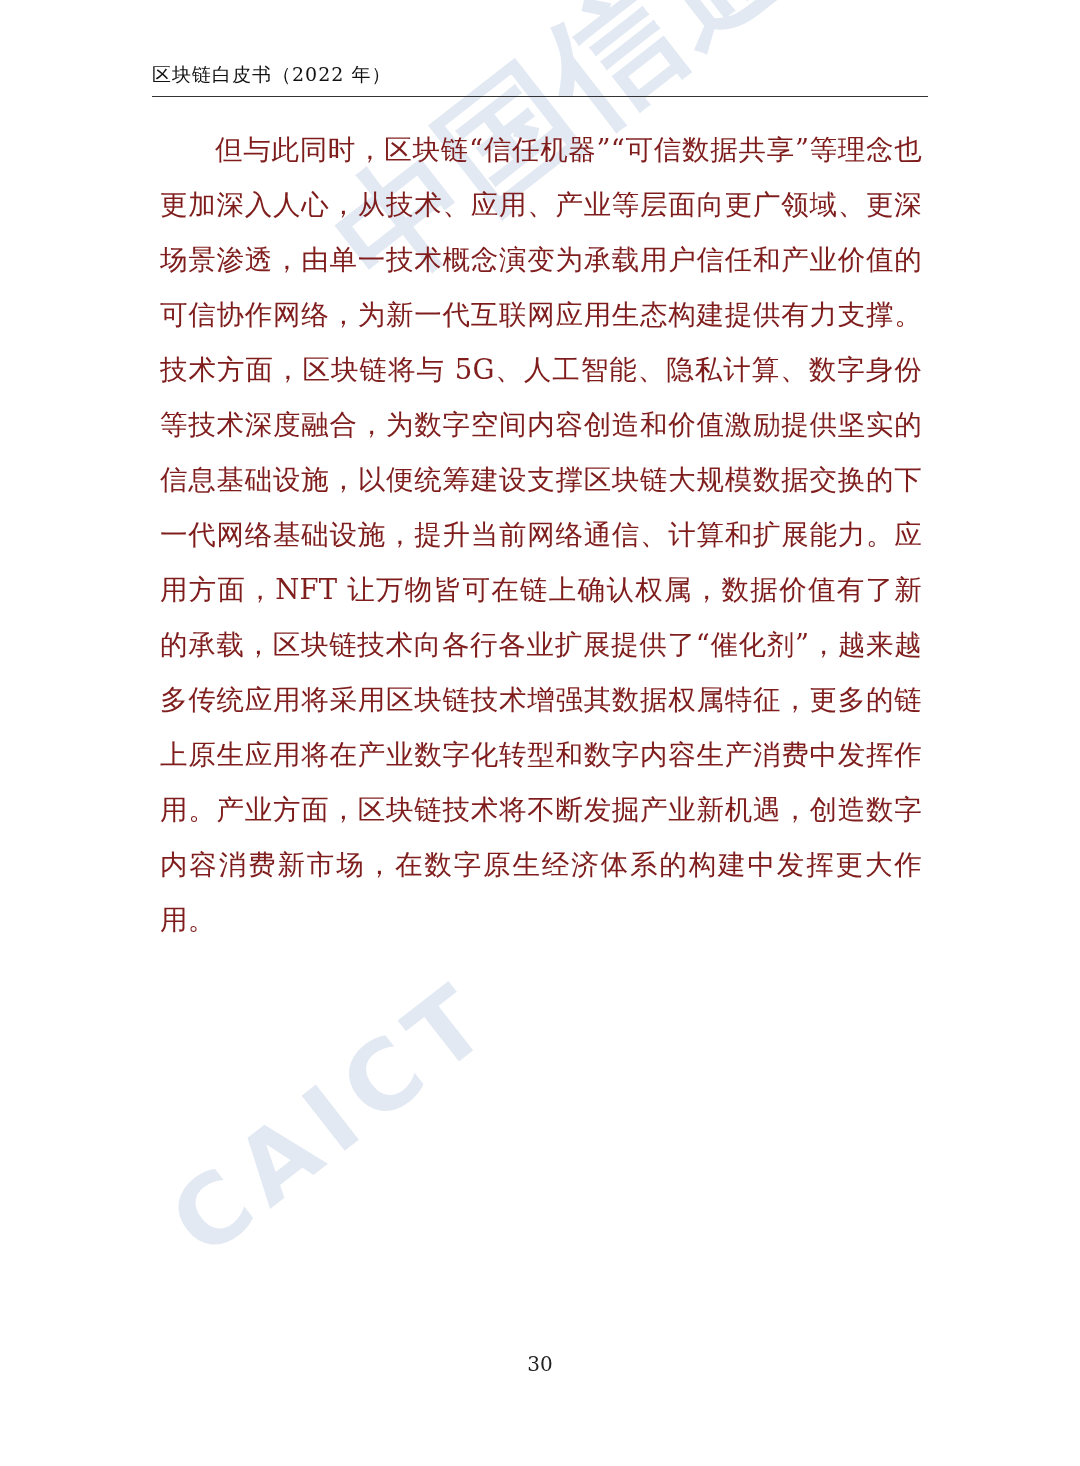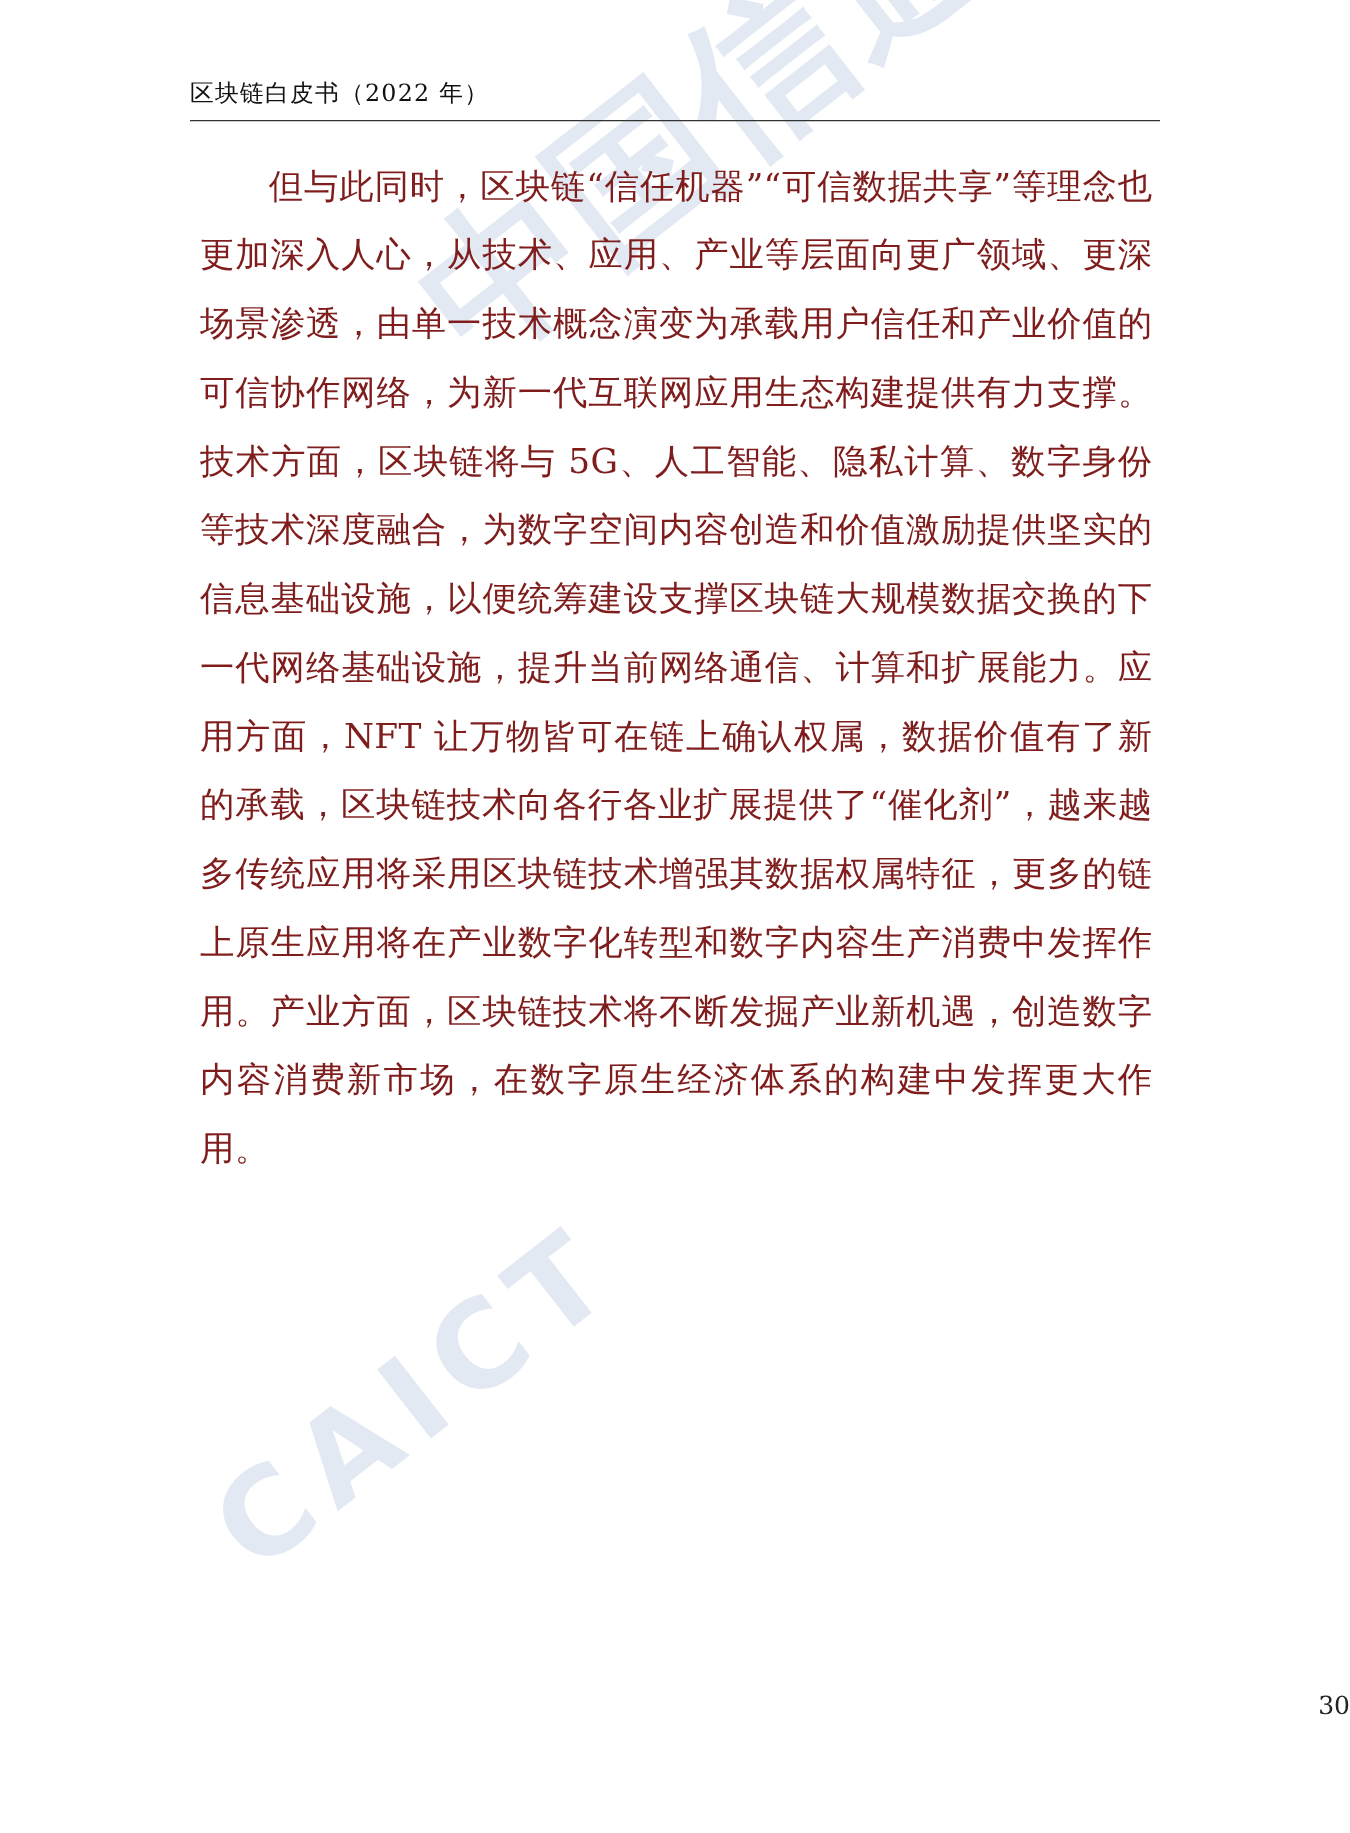--- a/index.html
+++ b/index.html
@@ -104,21 +104,21 @@
   p.para + p.para {
     margin-top: 4px;
   }
 
   
   .footer {
     position: absolute;
     left: 0;
     top: 1352px;
     width: 1080px;
-    text-align: right;
+    text-align: center;
     z-index: 3;
   }
   .page-number {
     font-size: 20px;
     color: #222;
     font-family: "DejaVu Serif", "Liberation Serif", serif;
   }
 </style>
 </head>
 <body>

